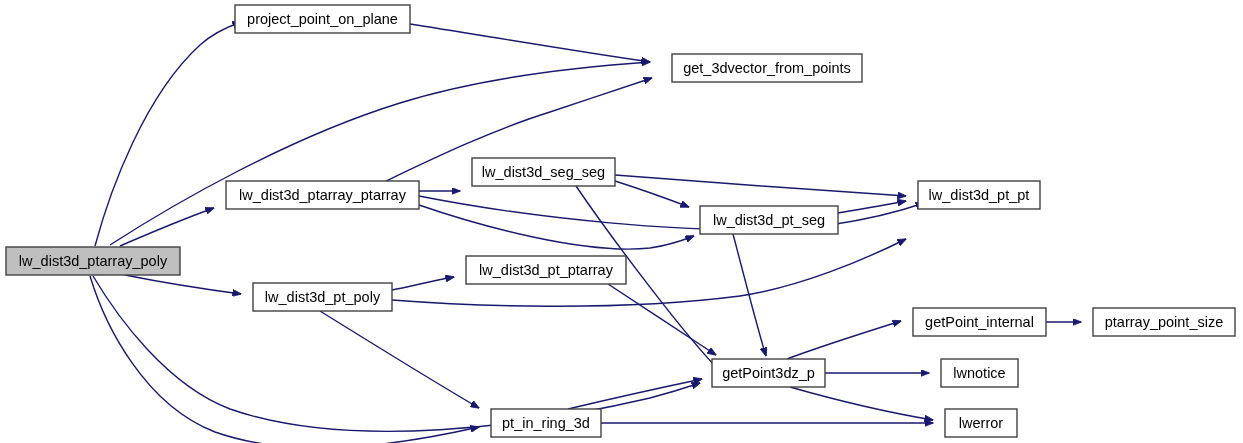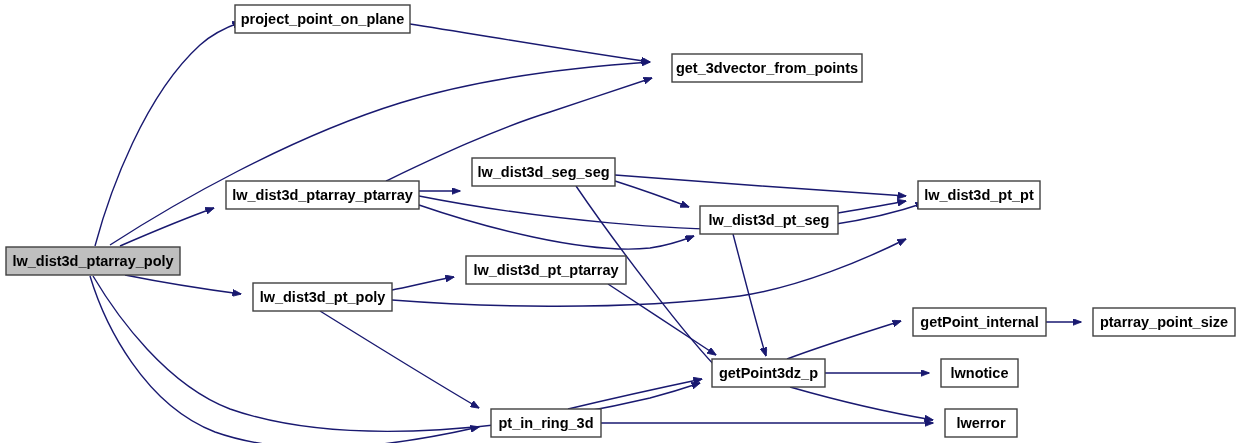--- a/index.html
+++ b/index.html
@@ -7,21 +7,20 @@
     padding: 0;
     background: #ffffff;
   }
   #graph-root {
     position: relative;
     width: 1243px;
     height: 443px;
     background: #ffffff;
     font-family: "Liberation Sans", sans-serif;
     overflow: hidden;
-    font-weight: bold;
   }
   svg.graph-canvas {
     position: absolute;
     top: 0;
     left: 0;
     width: 1243px;
     height: 443px;
   }
   .edge-path {
     fill: none;

